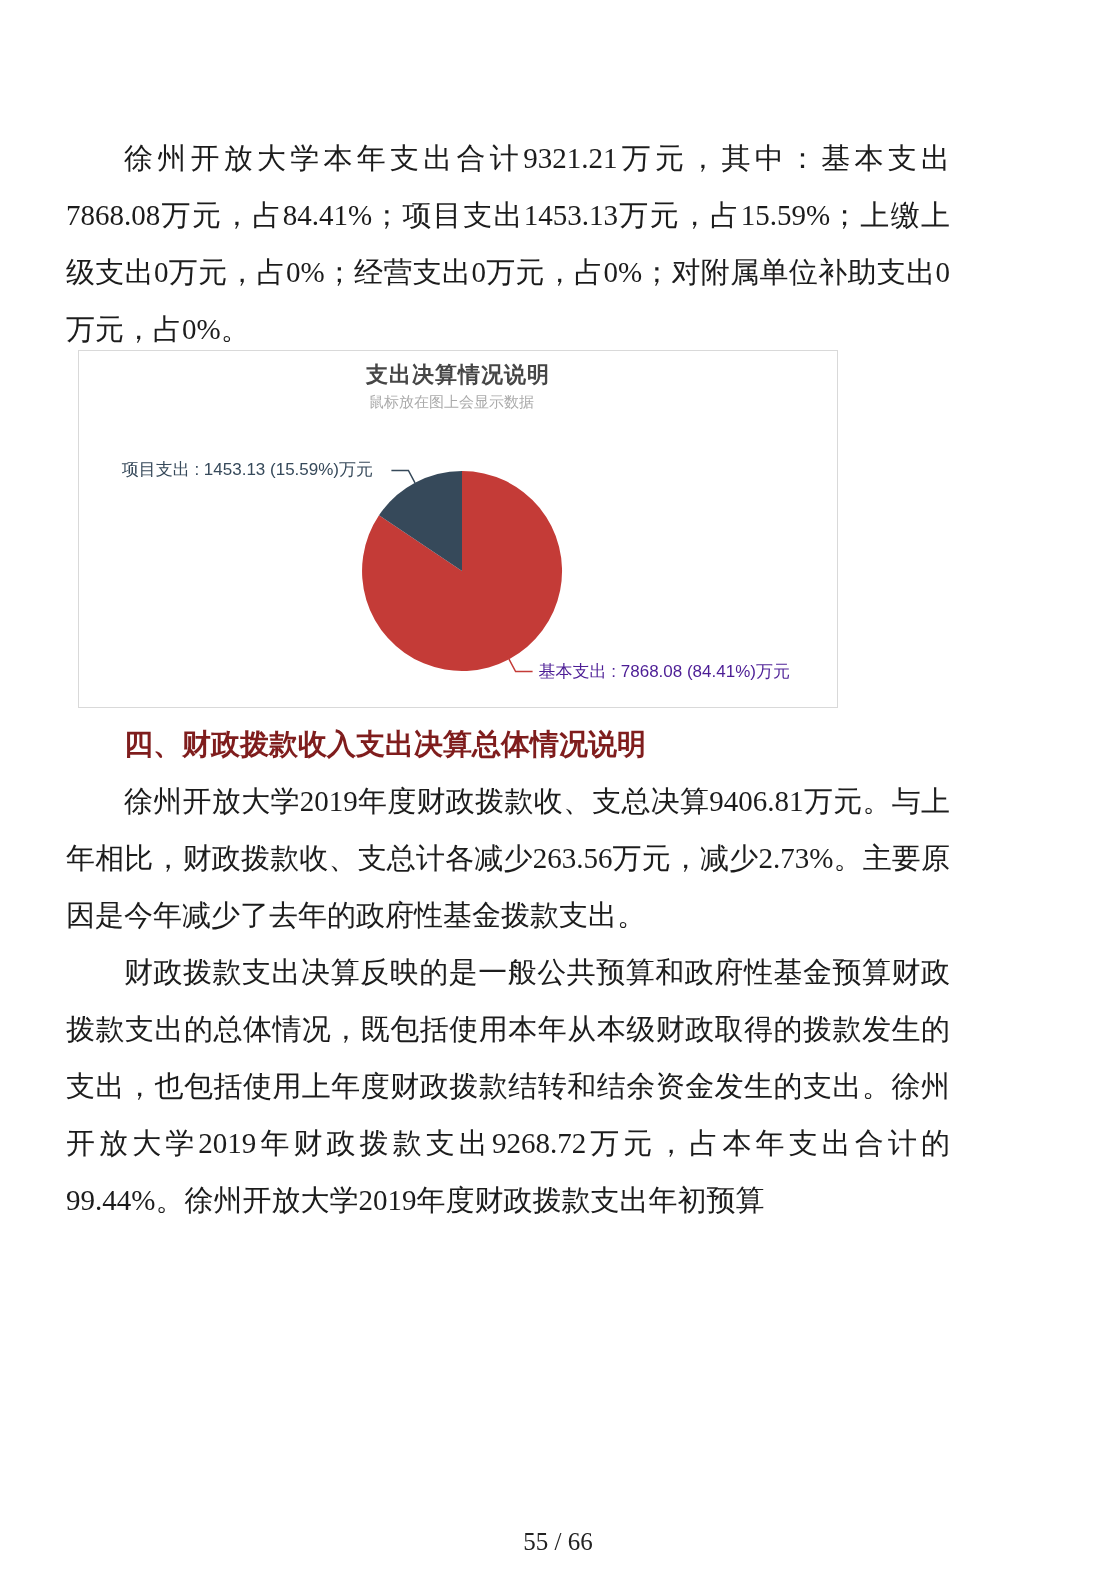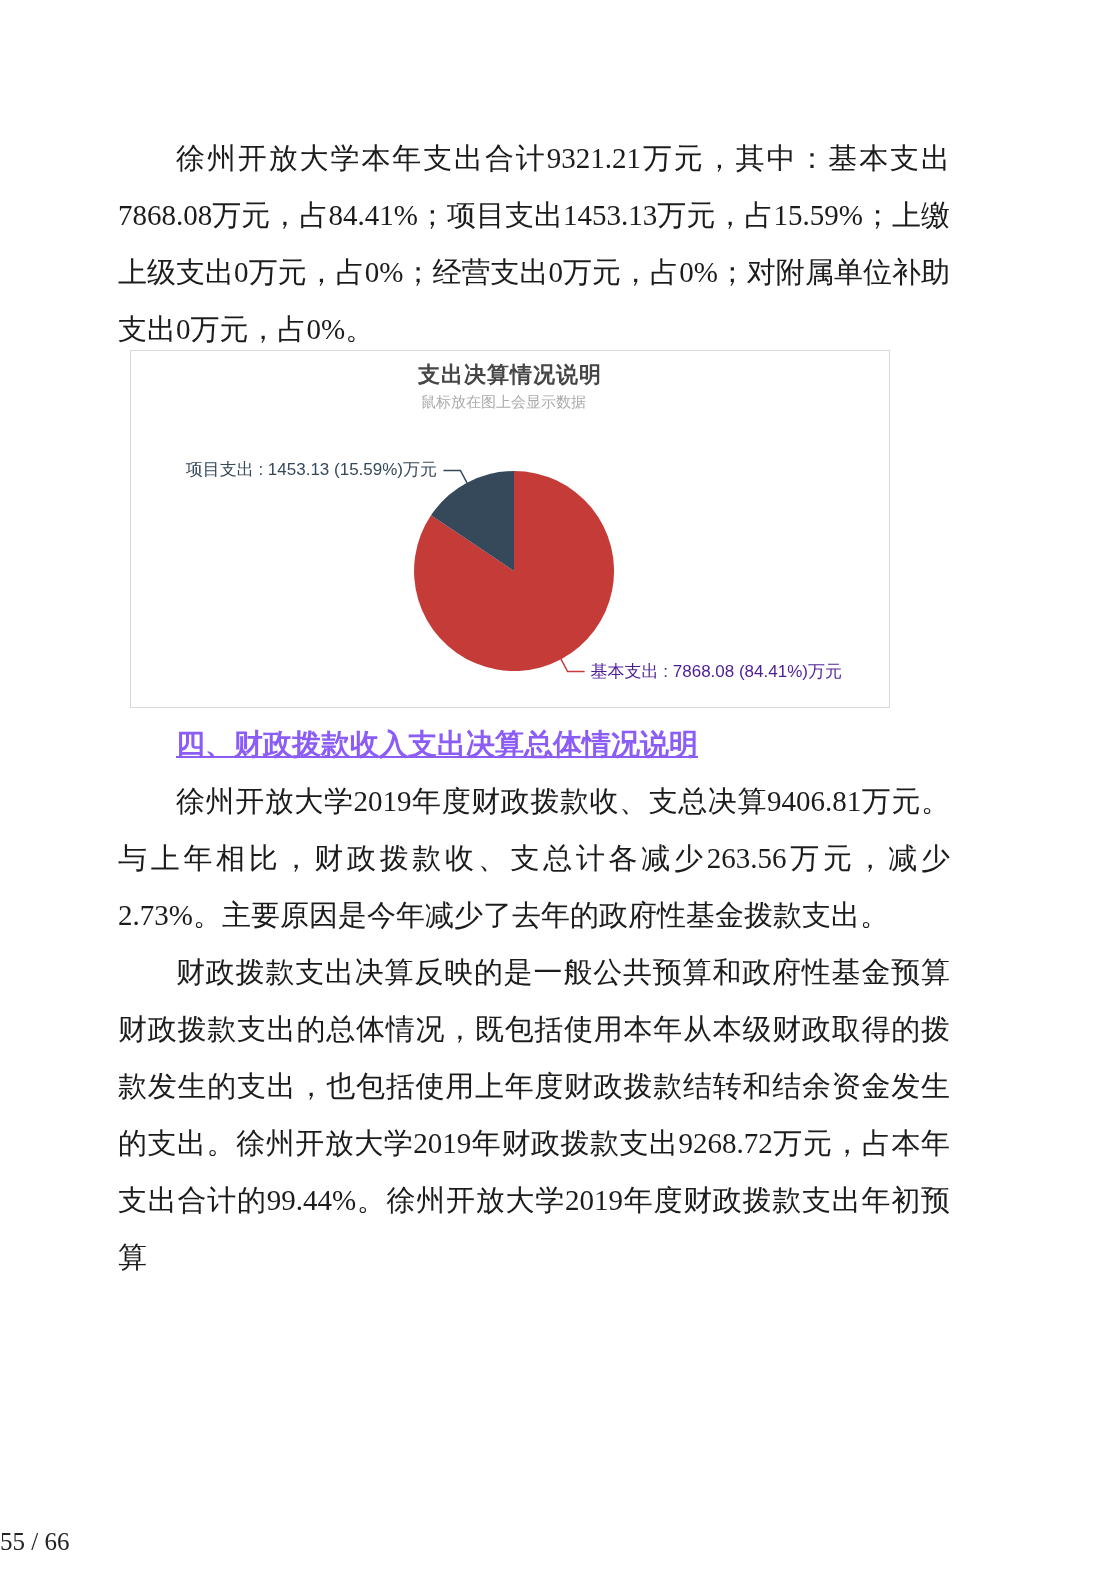--- a/index.html
+++ b/index.html
@@ -5,38 +5,37 @@
   html,body { margin:0; padding:0; background:#ffffff; }
   .page {
     position:relative;
     width:1116px;
     height:1579px;
     background:#ffffff;
     font-family:"Liberation Serif","DejaVu Serif",serif;
     color:#1c1c1c;
     overflow:hidden;
   }
-  .content { padding:130px 166px 0 118px; }
+  .content { padding:130px 166px 0 66px; }
   p.para {
     margin:0;
     font-size:29px;
     line-height:57px;
     text-align:justify;
     text-justify:inter-character;
     text-indent:2em;
   }
   h2.sec {
     margin:0;
     font-size:29px;
     line-height:57px;
     font-weight:bold;
     font-family:"Liberation Sans","DejaVu Sans",sans-serif;
     text-indent:2em;
-    color:#8b5cf6;
-    text-decoration:underline;
+    color:#7f1d1d;
   }
   .chart-box {
     position:relative;
     width:758px;
     height:356px;
     margin:-8px 17px 8px 12px;
     border:1px solid #d9d9d9;
     background:#ffffff;
     font-family:"Liberation Sans","DejaVu Sans",sans-serif;
   }
@@ -51,41 +50,41 @@
   }
   svg.pie { position:absolute; left:0; top:0; }
   .pie-label {
     position:absolute;
     font-size:17px;
     line-height:18px;
     white-space:nowrap;
   }
   .footer {
     position:absolute; left:0; right:0; bottom:23px;
-    text-align:left; font-size:25px; color:#222;
+    text-align:center; font-size:25px; color:#222;
   }
 </style>
 </head>
 <body>
 
 <div class="page">
   <div class="content">
 
     <p class="para">徐州开放大学本年支出合计9321.21万元，其中：基本支出7868.08万元，占84.41%；项目支出1453.13万元，占15.59%；上缴上级支出0万元，占0%；经营支出0万元，占0%；对附属单位补助支出0万元，占0%。</p>
 
     <div class="chart-box">
       <svg class="pie" id="pie-svg" width="758" height="356">
           <path d="M 383 220 L 383.0 120.0 A 100 100 0 1 1 300.0 164.3 Z" fill="#c43b37"></path>
           <polyline points="430.0,308.2 436.6,320.6 453.6,320.6" fill="none" stroke="#c43b37" stroke-width="1.5"></polyline>
           <path d="M 383 220 L 300.0 164.3 A 100 100 0 0 1 383.0 120.0 Z" fill="#36495a"></path>
           <polyline points="336.0,131.8 329.4,119.4 312.4,119.4" fill="none" stroke="#36495a" stroke-width="1.5"></polyline>
         </svg>
       <div class="chart-title" style="color: rgb(70, 70, 70);">支出决算情况说明</div>
       <div class="chart-subtitle" style="color: rgb(170, 170, 170);">鼠标放在图上会显示数据</div>
-      <div class="pie-label" style="color: rgb(54, 73, 90); top: 110.4px; right: 452px;">项目支出 : 1453.13 (15.59%)万元</div>
+      <div class="pie-label" style="color: rgb(54, 73, 90); top: 110.4px; right: 464px;">项目支出 : 1453.13 (15.59%)万元</div>
       <div class="pie-label" style="color: #4c1d95; top: 311.6px; left: 459.6px;">基本支出 : 7868.08 (84.41%)万元</div>
     </div>
 
     <h2 class="sec">四、财政拨款收入支出决算总体情况说明</h2>
 
     <p class="para">徐州开放大学2019年度财政拨款收、支总决算9406.81万元。与上年相比，财政拨款收、支总计各减少263.56万元，减少2.73%。主要原因是今年减少了去年的政府性基金拨款支出。</p>
 
 
     <p class="para">财政拨款支出决算反映的是一般公共预算和政府性基金预算财政拨款支出的总体情况，既包括使用本年从本级财政取得的拨款发生的支出，也包括使用上年度财政拨款结转和结余资金发生的支出。徐州开放大学2019年财政拨款支出9268.72万元，占本年支出合计的99.44%。徐州开放大学2019年度财政拨款支出年初预算</p>
 

